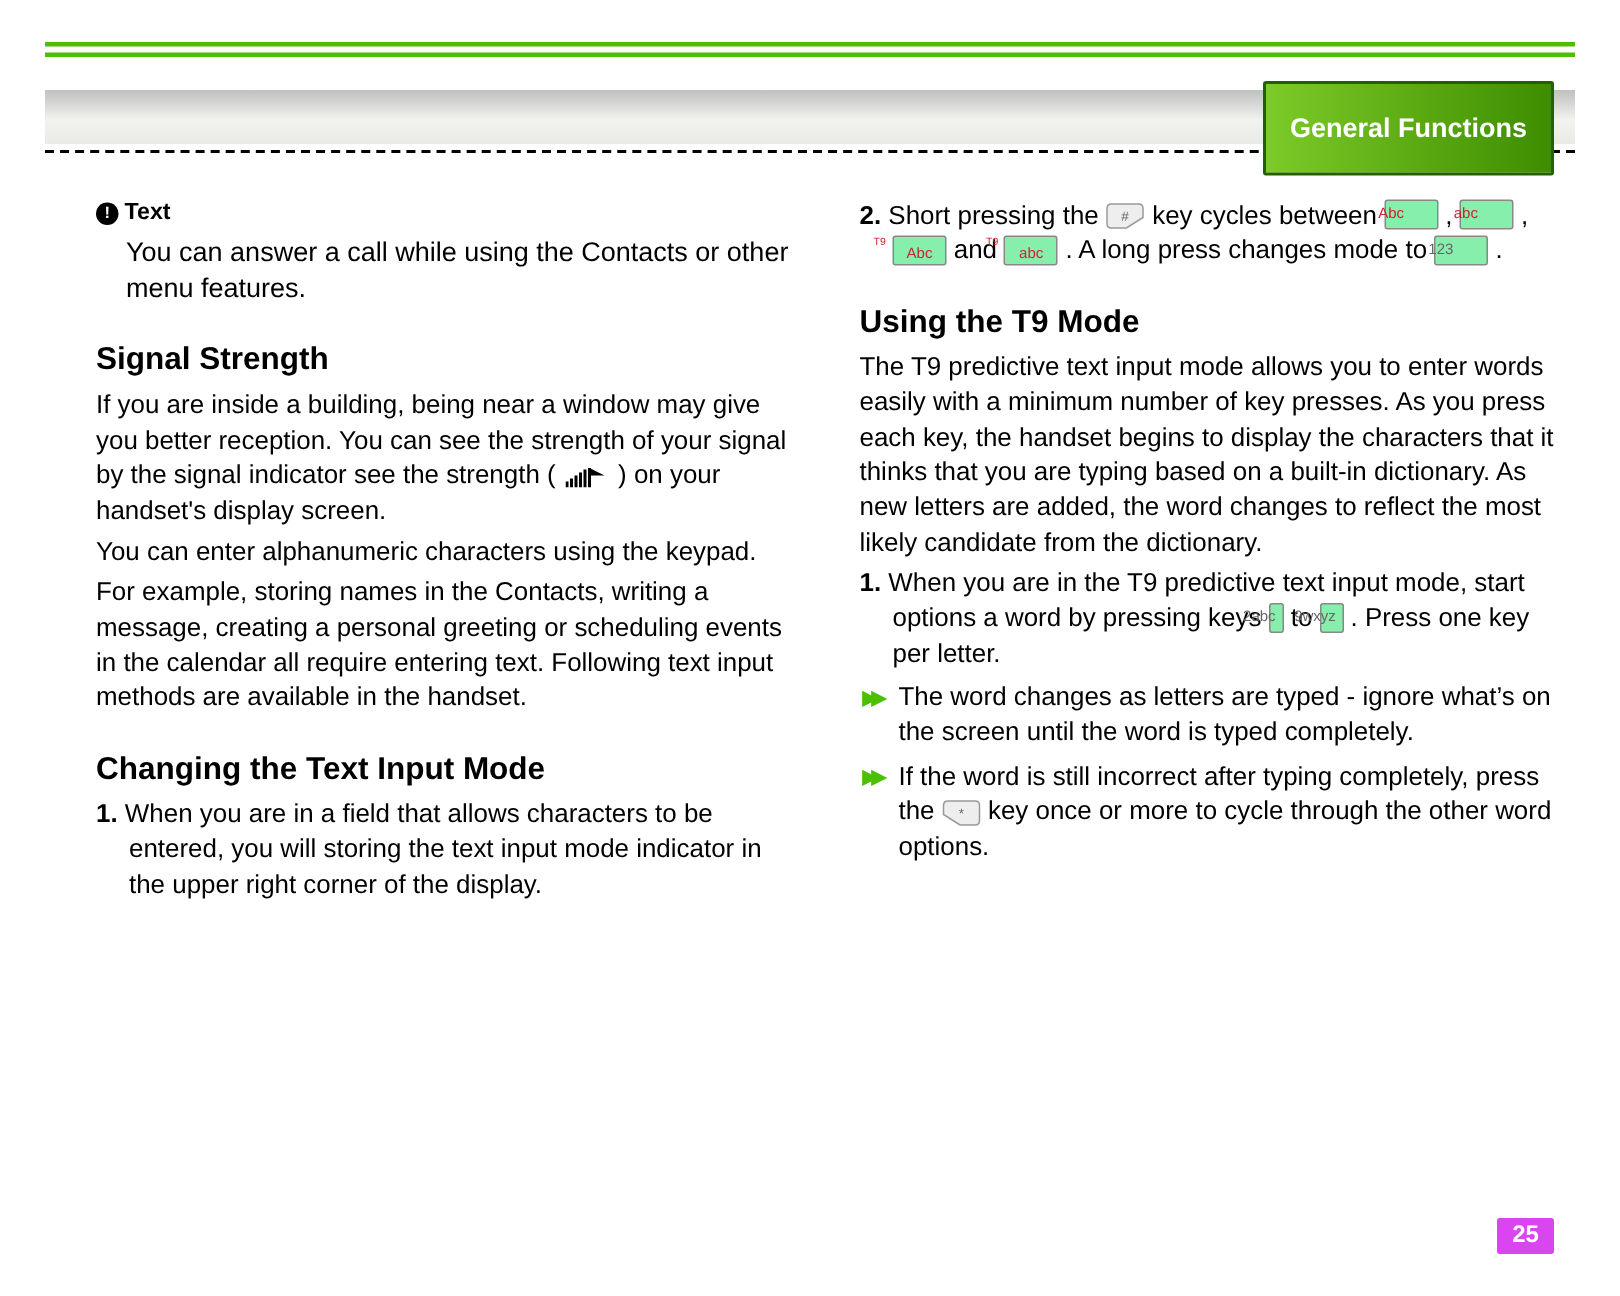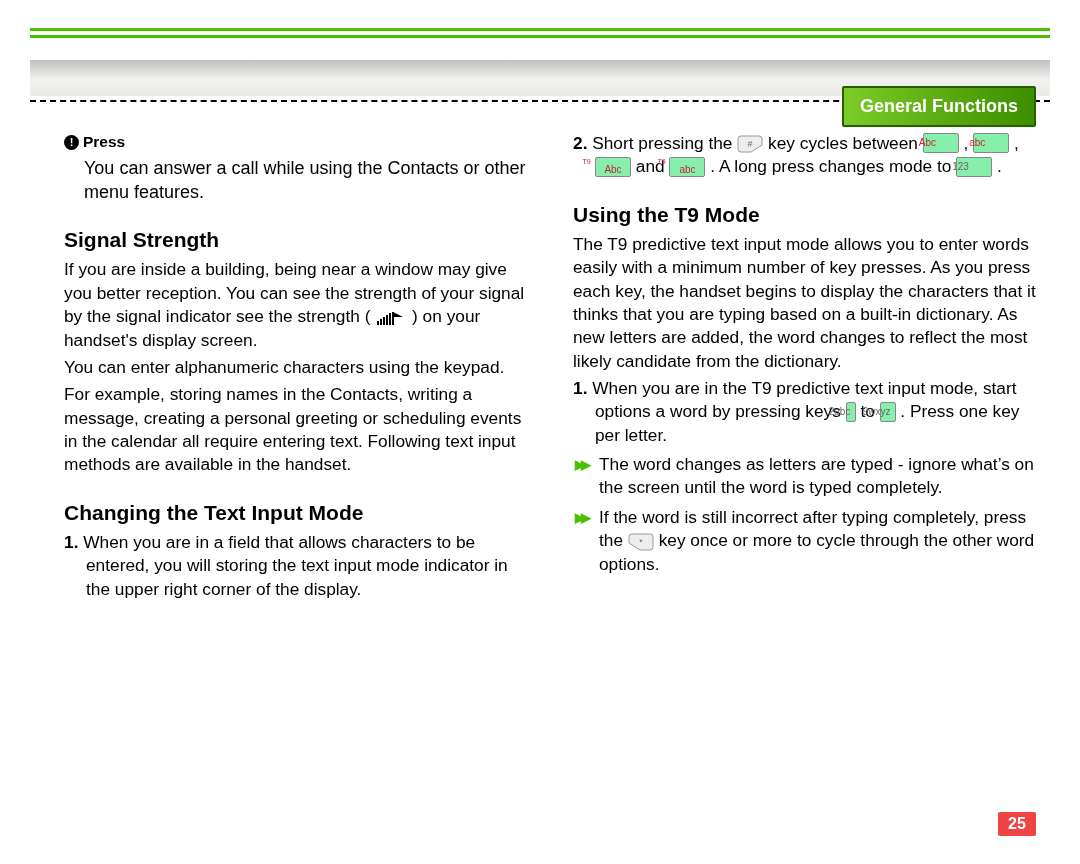--- a/index.html
+++ b/index.html
@@ -5,21 +5,21 @@
   html,body{margin:0;padding:0;background:#fff;font-family:Arial,Helvetica,sans-serif;color:#000;width:1080px;height:864px}
   .page{position:relative;width:1080px;height:864px;overflow:hidden}
   
   .top-accent{position:absolute;left:30px;right:30px;top:28px;height:10px;background:#4cbf00}
   .top-accent .inner{position:absolute;left:0;right:0;top:3px;height:4px;background:#fff}
   
   .grad-bar{position:absolute;left:30px;right:30px;top:60px;height:36px;background:linear-gradient(#bfc1bf,#f2f2ef 55%,#eaeae6)}
   
   .dashed{position:absolute;left:30px;right:30px;top:100px;height:0;border-top:2px dashed #000}
   
-  .section-tab{position:absolute;right:44px;top:86px;background:linear-gradient(90deg,#7dcb28,#3d8d00);border:2px solid #256000;border-radius:2px;padding:8px 16px;color:#fff;font-weight:bold;font-size:18px}
+  .section-tab{position:absolute;right:44px;top:54px;background:linear-gradient(90deg,#7dcb28,#3d8d00);border:2px solid #256000;border-radius:2px;padding:19px 16px;color:#fff;font-weight:bold;font-size:18px}
   
   .cols{position:absolute;left:64px;right:44px;top:132px;bottom:80px;display:flex;gap:46px;font-size:17.3px;line-height:1.35}
   .col{flex:1 1 0}
   h2{font-size:21px;font-weight:bold;margin:22px 0 4px 0}
   p{margin:0 0 4px 0}
   
   .note-head{font-weight:bold;font-size:15.5px;display:flex;align-items:center;gap:4px;margin-bottom:3px}
   .note-icon{display:inline-flex;width:15px;height:15px;border-radius:50%;background:#000;color:#fff;align-items:center;justify-content:center;font-size:11px;font-weight:bold}
   .note-body{font-size:18px;line-height:1.34;padding-left:20px;margin-bottom:8px}
   
@@ -31,41 +31,41 @@
   .key-badge .t9{font-size:7px;line-height:7px;display:block}
   .key-badge.grey{color:#666}
   .hash-key{display:inline-block;vertical-align:middle}
   .hash-key svg{display:block}
   
   .num-item{padding-left:22px;text-indent:-22px;margin-bottom:4px}
   .num-item .n{font-weight:bold}
   .bullet-item{position:relative;padding-left:26px;margin:6px 0}
   .bullet-item .chev{position:absolute;left:2px;top:3px;font-size:13px;color:#4cbf00;letter-spacing:-4px;font-weight:bold}
   
-  .page-num{position:absolute;right:44px;bottom:28px;background:#ef4444;color:#fff;font-weight:bold;font-size:16px;width:38px;height:24px;display:flex;align-items:center;justify-content:center;border-radius:2px}
+  .page-num{position:absolute;right:44px;bottom:28px;background:#d946ef;color:#fff;font-weight:bold;font-size:16px;width:38px;height:24px;display:flex;align-items:center;justify-content:center;border-radius:2px}
 </style>
 </head>
 <body>
 
 <div class="page">
 
   <div class="top-accent">
       <div class="inner"></div>
     </div>
   <div class="grad-bar"></div>
   <div class="dashed"></div>
   <div class="section-tab">General Functions</div>
 
   <div class="cols">
 
     <div class="col">
 
       <div class="note-head">
         <span class="note-icon">!</span>
-        <span>Press</span>
+        <span>Text</span>
       </div>
       <div class="note-body">You can answer a call while using the Contacts or other menu features.</div>
 
       <h2>Signal Strength</h2>
       <p>
         <span>If you are inside a building, being near a window may give you better reception. You can see the strength of your signal by the signal indicator see the strength ( </span>
         <span class="signal-glyph">
           <svg width="28" height="14" viewBox="0 0 28 14">
             <rect x="0" y="10" width="2" height="4" fill="#000"></rect>
             <rect x="3" y="8" width="2" height="6" fill="#000"></rect>

